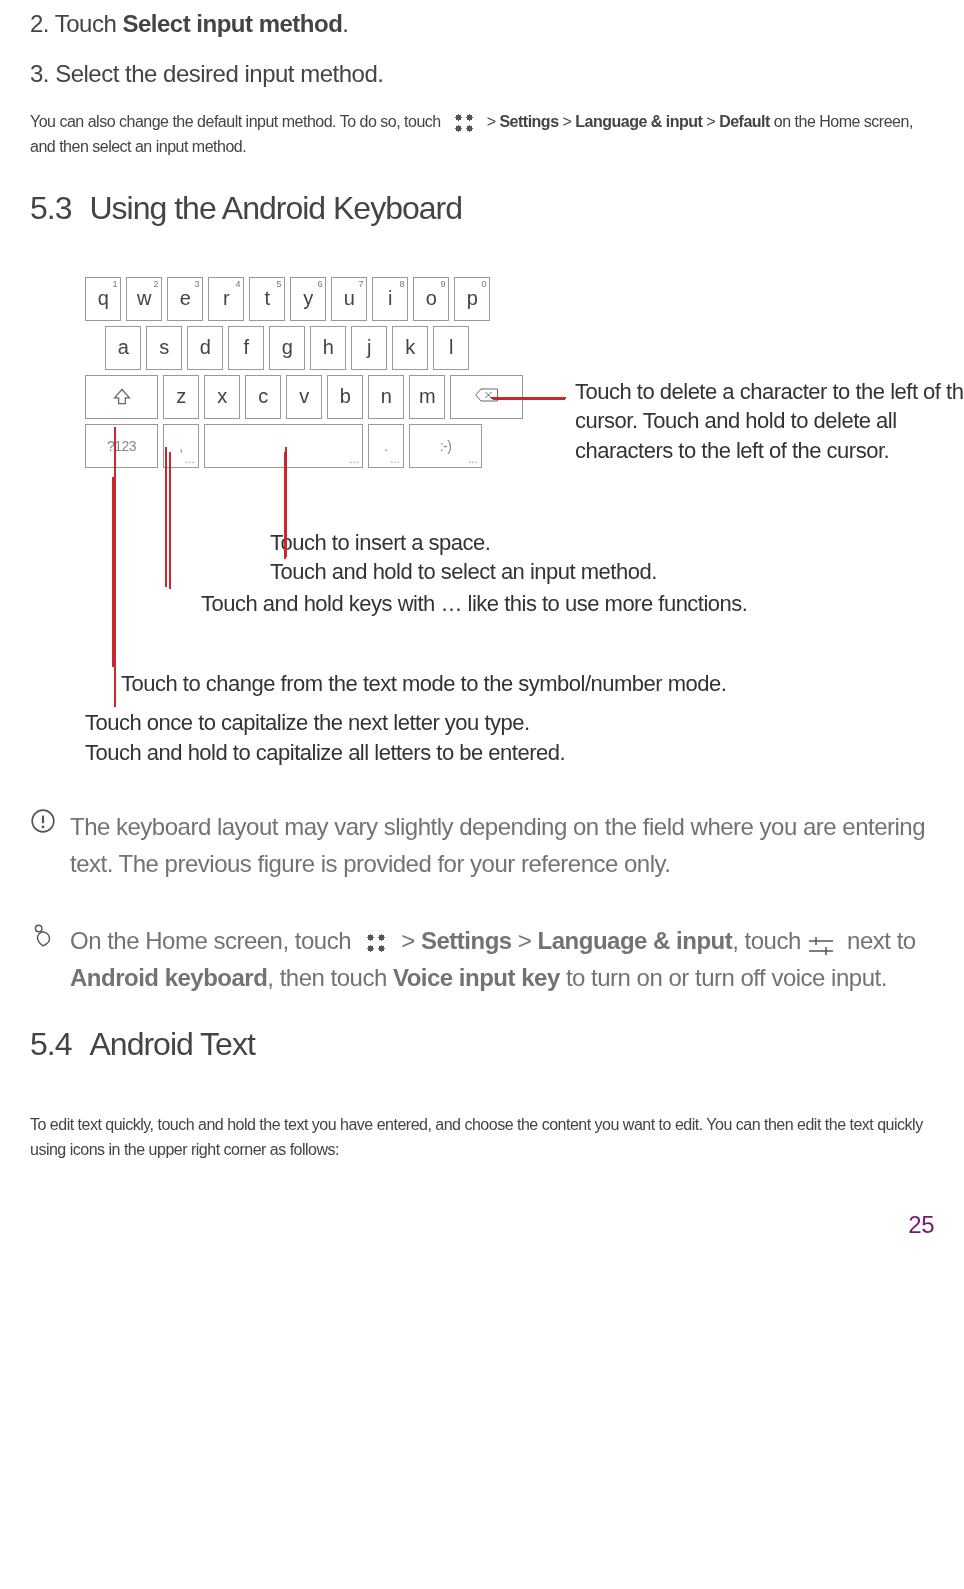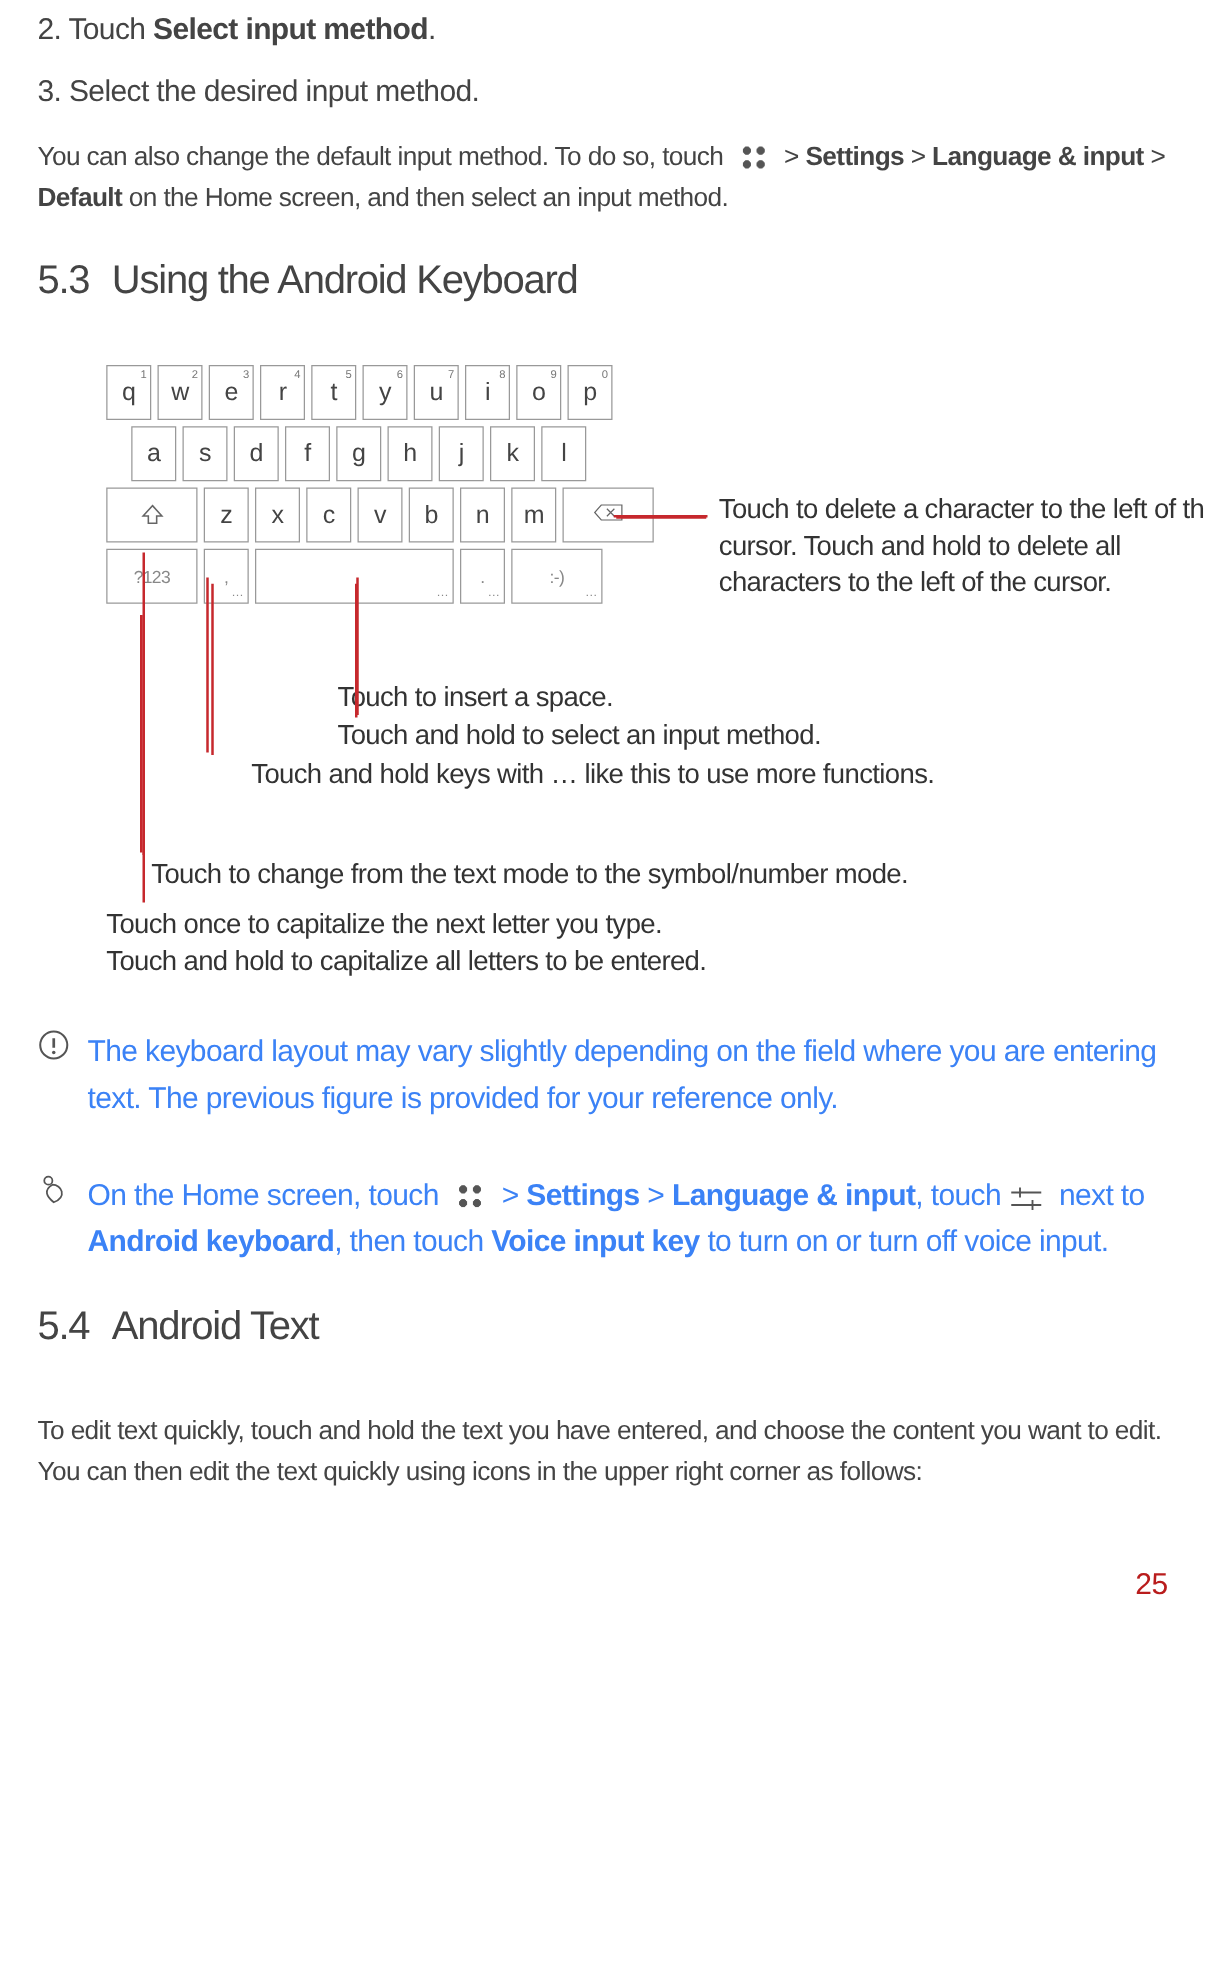--- a/index.html
+++ b/index.html
@@ -5,21 +5,21 @@
     * { margin: 0; padding: 0; box-sizing: border-box; }
     body {
       font-family: Arial, Helvetica, sans-serif;
       width: 964px;
       background: #fff;
       padding: 10px 30px 30px 30px;
       color: #444;
       letter-spacing: -0.5px;
     }
     .step { font-size: 24px; margin-bottom: 22px; }
-    .para { font-size: 21px; line-height: 1.55; margin-bottom: 28px; }
+    .para { font-size: 16px; line-height: 1.55; margin-bottom: 28px; }
     .bold { font-weight: bold; }
     .grid-icon {
       display: inline-block;
       width: 22px;
       height: 22px;
       position: relative;
       vertical-align: middle;
       margin: 0 8px;
     }
     .grid-icon::before {
@@ -72,22 +72,22 @@
     .c-text { font-size: 22px; color: #333; line-height: 1.35; }
     .c-right { position: absolute; left: 490px; top: 100px; width: 420px; }
     .c-below { margin-left: 185px; margin-top: 60px; }
     .c-below2 { margin-left: 116px; margin-top: 2px; }
     .c-below3 { margin-left: 36px; margin-top: 50px; }
     .c-below4 { margin-left: 0px; margin-top: 10px; }
 
     .note-wrap { display: flex; margin: 40px 0 25px 0; gap: 12px; }
     .note-icon { flex: 0 0 28px; }
     .note-icon svg { width: 26px; height: 26px; }
-    .note-body { font-size: 24px; line-height: 1.55; color: #3b82f6; }
-    .pagenum { text-align: right; font-size: 24px; color: #b91c1c; margin-top: 60px; }
+    .note-body { font-size: 24px; line-height: 1.55; color: #737373; }
+    .pagenum { text-align: right; font-size: 24px; color: #701a75; margin-top: 48px; }
   </style>
 </head>
 <body>
 
 <p class="step">
   <span>2. Touch </span><span class="bold">Select input method</span><span>.</span>
 </p>
 <p class="step">3. Select the desired input method.</p>
 
 <p class="para">

